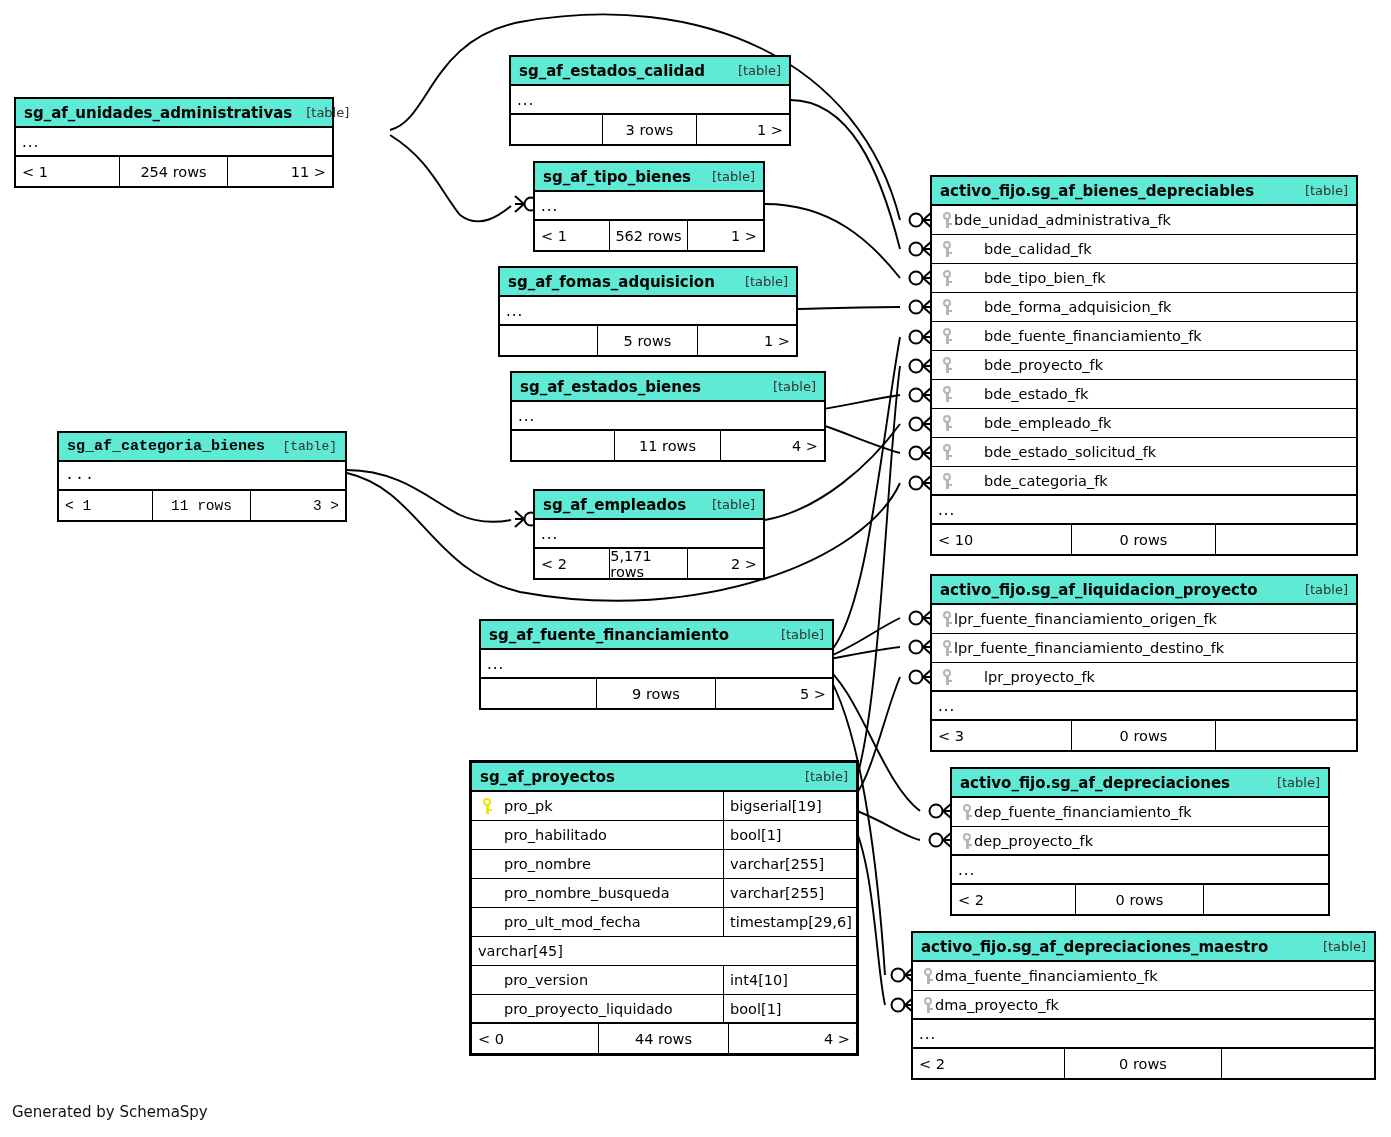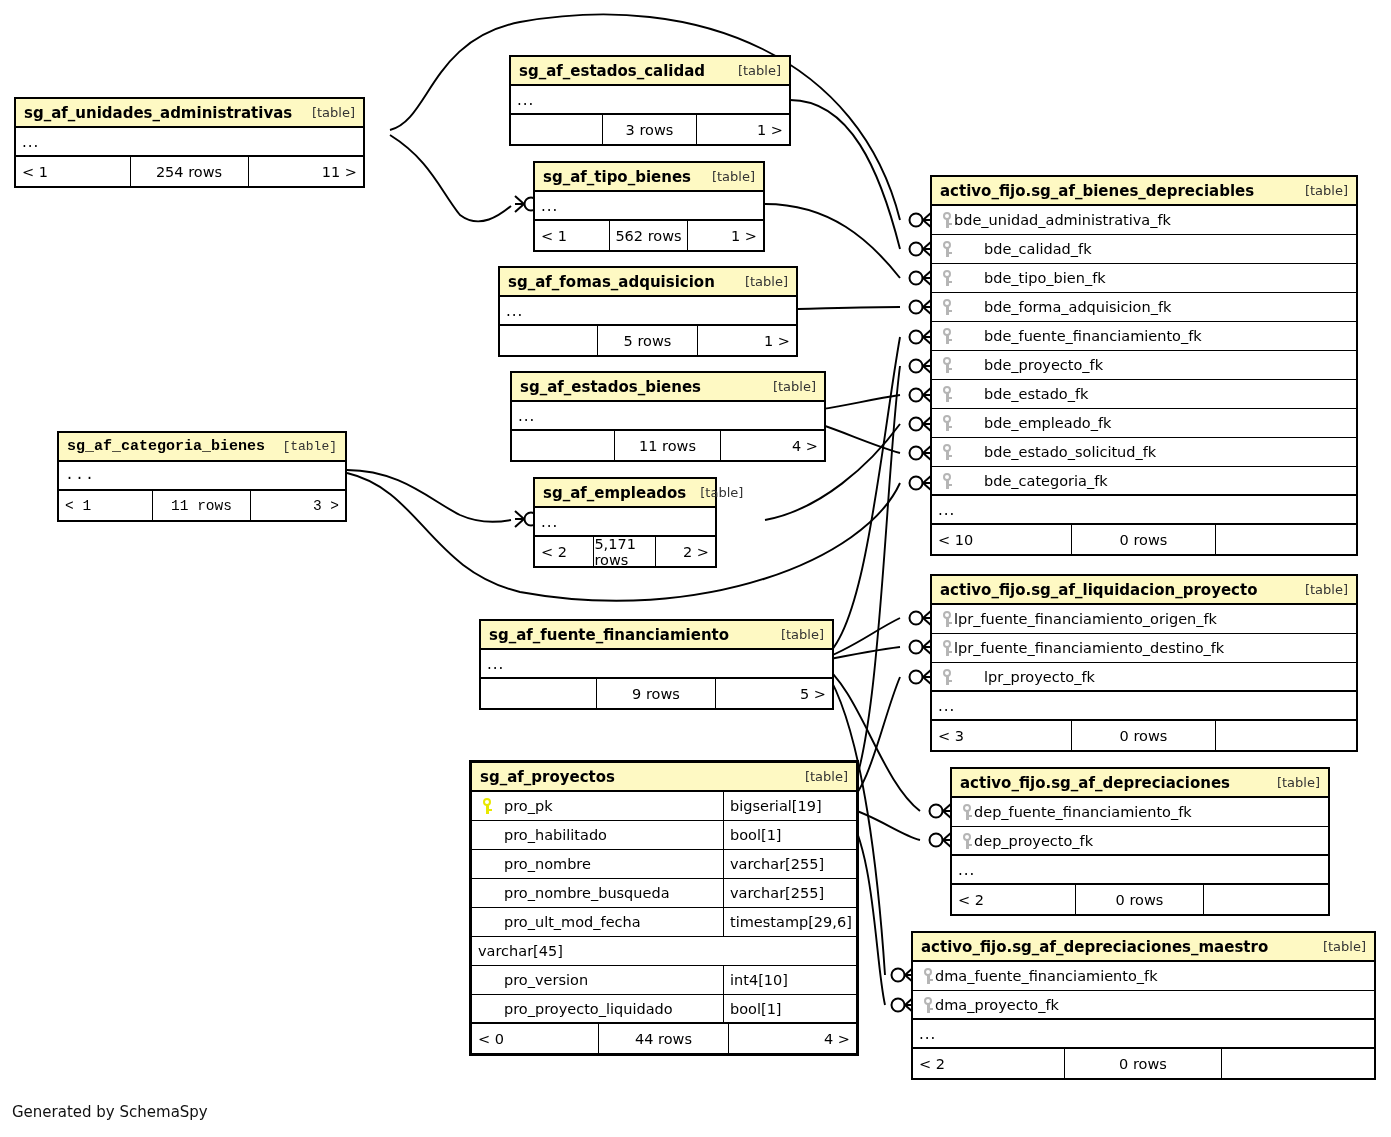--- a/index.html
+++ b/index.html
@@ -3,21 +3,21 @@
 <meta charset="utf-8">
 <style>
   html,body{margin:0;padding:0;background:#ffffff;}
   body{width:1391px;height:1137px;position:relative;overflow:hidden;
        font-family:"DejaVu Sans","Liberation Sans",sans-serif;color:#000;}
   #canvas{position:absolute;left:0;top:0;width:1391px;height:1137px;}
   svg#edges{position:absolute;left:0;top:0;width:1391px;height:1137px;pointer-events:none;}
 
   .tbl{position:absolute;background:#fff;border:2px solid #000;box-sizing:border-box;}
   .tbl.thick{border-width:3px;}
-  .thead{background:#fef9c3;border-bottom:2px solid #000;height:29px;
+  .thead{background:#5eead4;border-bottom:2px solid #000;height:29px;
          display:flex;align-items:center;justify-content:space-between;
          padding:8px 8px;box-sizing:border-box;text-align:center;}
   .tname{font-weight:bold;font-size:15px;white-space:nowrap;}
   .ttag{font-size:13px;color:#333;padding-left:14px;white-space:nowrap;}
 
   .row{height:29px;border-bottom:1px solid #000;display:flex;align-items:center;
        box-sizing:border-box;font-size:14.5px;}
   .row:last-child{border-bottom:none;}
   .colcell{display:flex;align-items:center;flex:1;height:100%;padding-left:6px;box-sizing:border-box;}
   .colcell.withsep{border-right:1px solid #000;}
@@ -121,21 +121,21 @@
 
       <g transform="translate(1038,0) scale(-1,1)">
           <use href="#cf" x="521" y="204"></use>
         </g>
       <g transform="translate(1038,0) scale(-1,1)">
           <use href="#cf" x="521" y="519"></use>
         </g>
     </g>
   </svg>
 
-  <div class="tbl" style="left:14px;top:97px;width:351px;">
+  <div class="tbl" style="left:14px;top:97px;width:320px;">
     <div class="thead">
       <span class="tname">sg_af_unidades_administrativas</span>
       <span class="ttag">[table]</span>
     </div>
     <div class="ellipsis">...</div>
     <div class="foot">
       <div class="fleft">&lt; 1</div>
       <div class="fmid">254 rows</div>
       <div class="fright">11 &gt;</div>
     </div>
@@ -186,21 +186,21 @@
       <span class="ttag">[table]</span>
     </div>
     <div class="ellipsis">...</div>
     <div class="foot">
       <div class="fleft"></div>
       <div class="fmid">11 rows</div>
       <div class="fright">4 &gt;</div>
     </div>
   </div>
 
-  <div class="tbl" style="left:533px;top:477px;width:184px;">
+  <div class="tbl" style="left:533px;top:489px;width:232px;">
     <div class="thead">
       <span class="tname">sg_af_empleados</span>
       <span class="ttag">[table]</span>
     </div>
     <div class="ellipsis">...</div>
     <div class="foot">
       <div class="fleft">&lt; 2</div>
       <div class="fmid">5,171 rows</div>
       <div class="fright">2 &gt;</div>
     </div>

